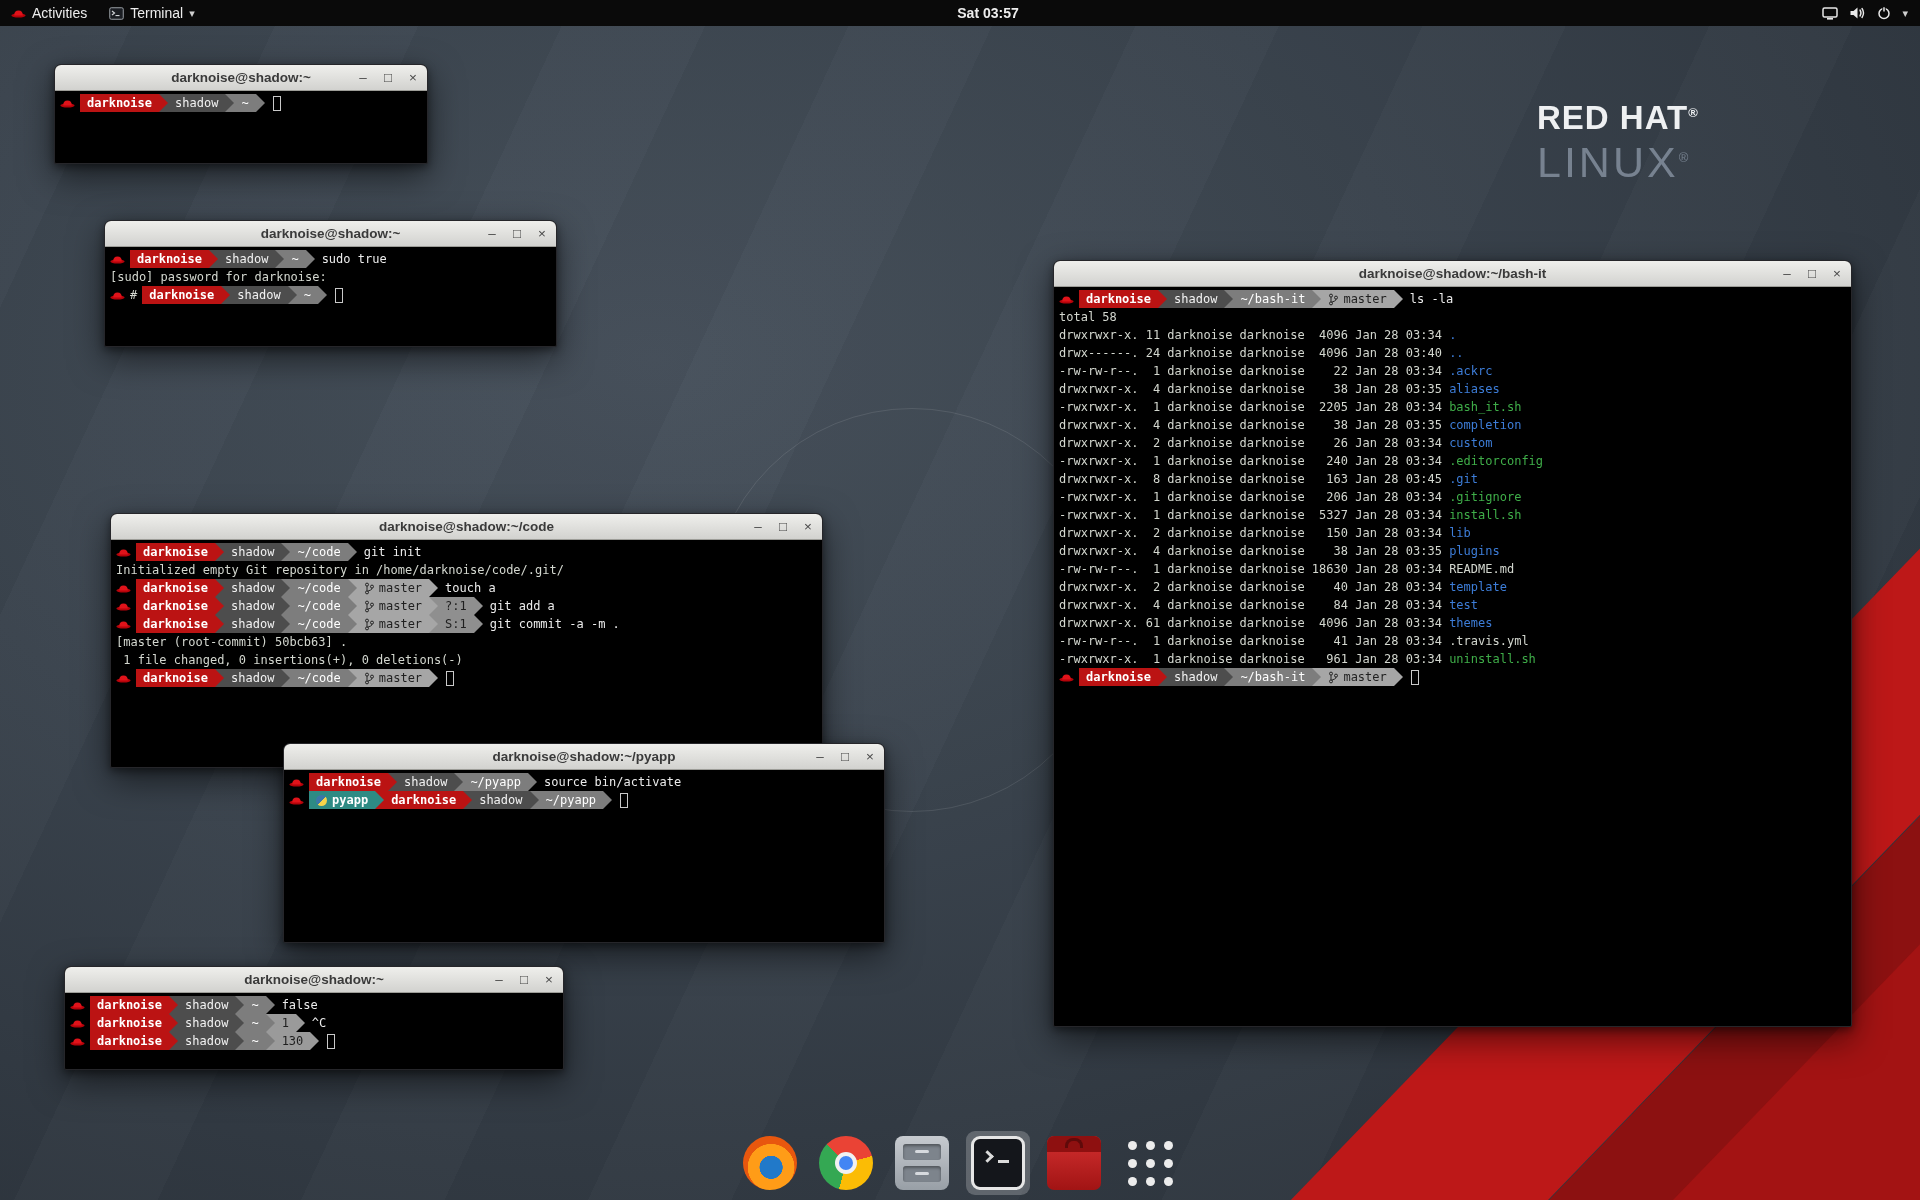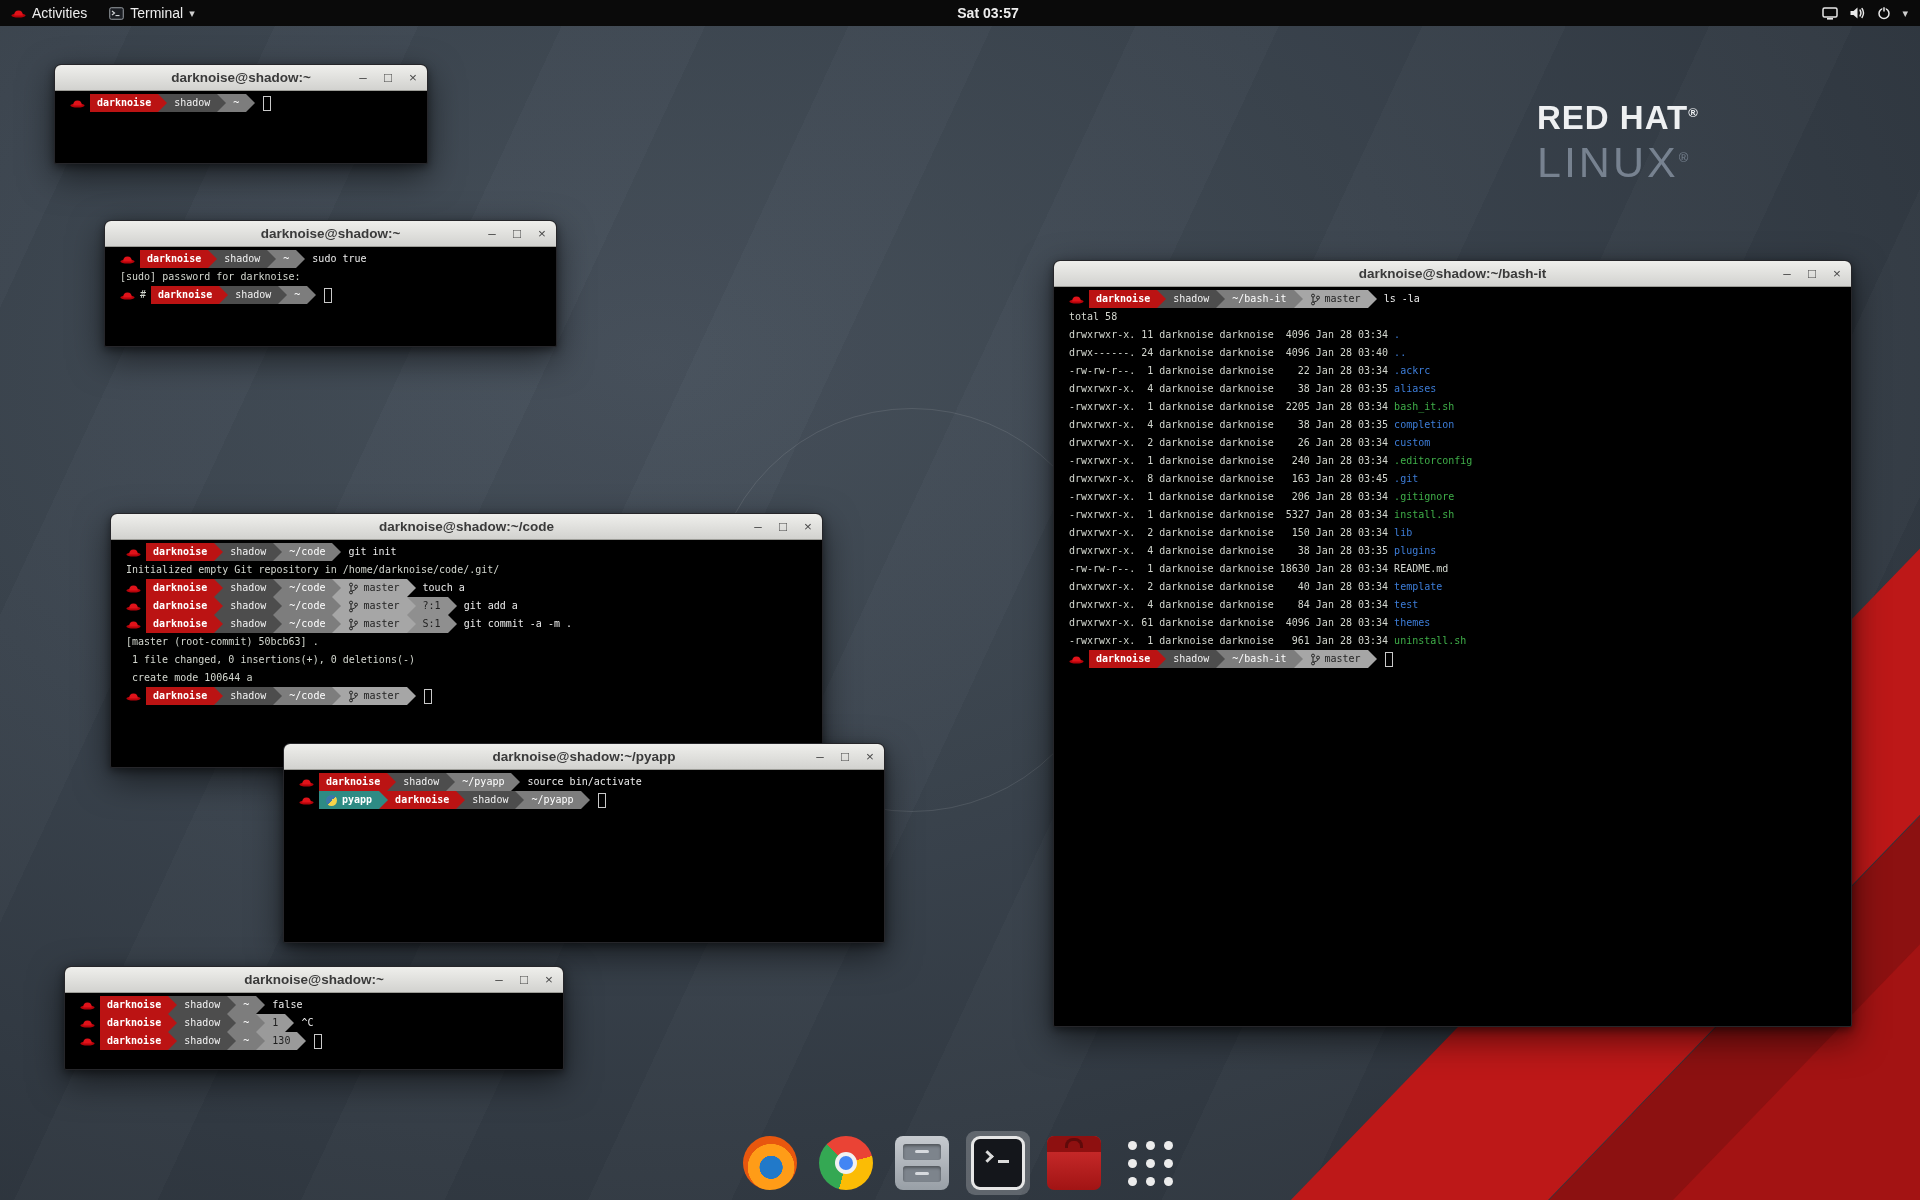--- a/index.html
+++ b/index.html
@@ -37,21 +37,21 @@
   
   #windows{position:absolute;inset:0;z-index:10;}
   .window{position:absolute;background:#000;border:1px solid #26262a;border-radius:7px 7px 2px 2px;
     box-shadow:0 12px 34px rgba(0,0,0,0.55),0 3px 9px rgba(0,0,0,0.45);}
   .titlebar{height:26px;background:linear-gradient(#efefec,#d2d2cf);border-bottom:1px solid #9d9d98;
     border-radius:6px 6px 0 0;position:relative;display:flex;align-items:center;justify-content:center;}
   .titlebar-title{font-size:13.5px;font-weight:bold;color:#3a3a3a;}
   .titlebar-buttons{position:absolute;right:7px;top:0;height:100%;display:flex;align-items:center;gap:11px;
     color:#474747;font-size:13.5px;}
   .tbtn{width:14px;text-align:center;line-height:14px;}
-  .term-body{padding:3px 15px;font-family:"DejaVu Sans Mono",monospace;font-size:10px;line-height:18px;color:#d3d7cf;}
+  .term-body{padding:3px 5px;font-family:"DejaVu Sans Mono",monospace;font-size:12px;line-height:18px;color:#d3d7cf;}
   .term-line{display:flex;align-items:center;height:18px;white-space:pre;}
   .tout{color:#d3d7cf;}
   .pseg{display:inline-flex;align-items:center;height:18px;padding:0 7px;gap:5px;}
   .psep{width:0;height:0;border-top:9px solid transparent;border-bottom:9px solid transparent;
     border-left:9px solid #000;flex:0 0 auto;}
   .pcmd{color:#ececec;margin-left:7px;}
   .cursor{display:inline-block;width:8px;height:15px;border:1px solid #c9c9c9;margin-left:8px;flex:0 0 auto;}
   .prompt-hat{display:inline-flex;margin-right:5px;flex:0 0 auto;}
   .prompt-prefix{color:#d3d7cf;margin-right:5px;}
   .ls-dir{color:#3d7dd8;}
@@ -226,21 +226,20 @@
               <ellipse cx="8" cy="7.6" rx="7.6" ry="2.2" fill="#b6030a"></ellipse>
               <path d="M3.4 7.6 Q3.4 2.2 8 2.2 Q12.6 2.2 12.6 7.6 Z" fill="#e0131a"></path>
             </svg></span><span class="pseg" style="background: rgb(187, 19, 19); color: rgb(255, 255, 255); font-weight: bold;"><span>darknoise</span></span><span class="psep" style="border-left-color: rgb(187, 19, 19); background: rgb(77, 77, 77);"></span><span class="pseg" style="background: rgb(77, 77, 77); color: rgb(242, 242, 242);"><span>shadow</span></span><span class="psep" style="border-left-color: rgb(77, 77, 77); background: rgb(125, 125, 125);"></span><span class="pseg" style="background: rgb(125, 125, 125); color: rgb(255, 255, 255);"><span>~/code</span></span><span class="psep" style="border-left-color: rgb(125, 125, 125); background: rgb(166, 166, 166);"></span><span class="pseg" style="background: rgb(166, 166, 166); color: rgb(31, 31, 31);"><span class="seg-ic"><svg width="10" height="13" viewBox="0 0 10 13">
                 <circle cx="3" cy="2.6" r="1.5" fill="none" stroke="#222" stroke-width="1"></circle>
                 <circle cx="3" cy="10.4" r="1.5" fill="none" stroke="#222" stroke-width="1"></circle>
                 <circle cx="8" cy="4.6" r="1.5" fill="none" stroke="#222" stroke-width="1"></circle>
                 <path d="M3 4.1 L3 8.9 M8 6.1 C8 8.4 5.2 8.2 3.6 9.3" fill="none" stroke="#222" stroke-width="1"></path>
               </svg></span><span>master</span></span><span class="psep" style="border-left-color: rgb(166, 166, 166); background: rgb(143, 143, 143);"></span><span class="pseg" style="background: rgb(143, 143, 143); color: rgb(31, 31, 31);"><span>S:1</span></span><span class="psep" style="border-left-color: rgb(143, 143, 143); background: transparent;"></span><span class="pcmd">git commit -a -m .</span></div>
         <div class="term-line"><span class="tout">[master (root-commit) 50bcb63] .</span></div>
         <div class="term-line"><span class="tout"> 1 file changed, 0 insertions(+), 0 deletions(-)</span></div>
-        <div class="term-line"><span class="tout"> create mode 100644 a</span></div>
         <div class="term-line"><span class="prompt-hat"><svg width="15" height="10" viewBox="0 0 16 10">
               <ellipse cx="8" cy="7.6" rx="7.6" ry="2.2" fill="#b6030a"></ellipse>
               <path d="M3.4 7.6 Q3.4 2.2 8 2.2 Q12.6 2.2 12.6 7.6 Z" fill="#e0131a"></path>
             </svg></span><span class="pseg" style="background: rgb(187, 19, 19); color: rgb(255, 255, 255); font-weight: bold;"><span>darknoise</span></span><span class="psep" style="border-left-color: rgb(187, 19, 19); background: rgb(77, 77, 77);"></span><span class="pseg" style="background: rgb(77, 77, 77); color: rgb(242, 242, 242);"><span>shadow</span></span><span class="psep" style="border-left-color: rgb(77, 77, 77); background: rgb(125, 125, 125);"></span><span class="pseg" style="background: rgb(125, 125, 125); color: rgb(255, 255, 255);"><span>~/code</span></span><span class="psep" style="border-left-color: rgb(125, 125, 125); background: rgb(166, 166, 166);"></span><span class="pseg" style="background: rgb(166, 166, 166); color: rgb(31, 31, 31);"><span class="seg-ic"><svg width="10" height="13" viewBox="0 0 10 13">
                 <circle cx="3" cy="2.6" r="1.5" fill="none" stroke="#222" stroke-width="1"></circle>
                 <circle cx="3" cy="10.4" r="1.5" fill="none" stroke="#222" stroke-width="1"></circle>
                 <circle cx="8" cy="4.6" r="1.5" fill="none" stroke="#222" stroke-width="1"></circle>
                 <path d="M3 4.1 L3 8.9 M8 6.1 C8 8.4 5.2 8.2 3.6 9.3" fill="none" stroke="#222" stroke-width="1"></path>
               </svg></span><span>master</span></span><span class="psep" style="border-left-color: rgb(166, 166, 166); background: transparent;"></span><span class="cursor"></span></div>
       </div>
@@ -319,20 +318,21 @@
         <div class="term-line"><span class="tout">-rwxrwxr-x.  1 darknoise darknoise   240 Jan 28 03:34 </span><span class="ls-exe">.editorconfig</span></div>
         <div class="term-line"><span class="tout">drwxrwxr-x.  8 darknoise darknoise   163 Jan 28 03:45 </span><span class="ls-dir">.git</span></div>
         <div class="term-line"><span class="tout">-rwxrwxr-x.  1 darknoise darknoise   206 Jan 28 03:34 </span><span class="ls-exe">.gitignore</span></div>
         <div class="term-line"><span class="tout">-rwxrwxr-x.  1 darknoise darknoise  5327 Jan 28 03:34 </span><span class="ls-exe">install.sh</span></div>
         <div class="term-line"><span class="tout">drwxrwxr-x.  2 darknoise darknoise   150 Jan 28 03:34 </span><span class="ls-dir">lib</span></div>
         <div class="term-line"><span class="tout">drwxrwxr-x.  4 darknoise darknoise    38 Jan 28 03:35 </span><span class="ls-dir">plugins</span></div>
         <div class="term-line"><span class="tout">-rw-rw-r--.  1 darknoise darknoise 18630 Jan 28 03:34 </span><span class="ls-def">README.md</span></div>
         <div class="term-line"><span class="tout">drwxrwxr-x.  2 darknoise darknoise    40 Jan 28 03:34 </span><span class="ls-dir">template</span></div>
         <div class="term-line"><span class="tout">drwxrwxr-x.  4 darknoise darknoise    84 Jan 28 03:34 </span><span class="ls-dir">test</span></div>
         <div class="term-line"><span class="tout">drwxrwxr-x. 61 darknoise darknoise  4096 Jan 28 03:34 </span><span class="ls-dir">themes</span></div>
+        <div class="term-line"><span class="tout">-rw-rw-r--.  1 darknoise darknoise    41 Jan 28 03:34 </span><span class="ls-def">.travis.yml</span></div>
         <div class="term-line"><span class="tout">-rwxrwxr-x.  1 darknoise darknoise   961 Jan 28 03:34 </span><span class="ls-exe">uninstall.sh</span></div>
         <div class="term-line"><span class="prompt-hat"><svg width="15" height="10" viewBox="0 0 16 10">
               <ellipse cx="8" cy="7.6" rx="7.6" ry="2.2" fill="#b6030a"></ellipse>
               <path d="M3.4 7.6 Q3.4 2.2 8 2.2 Q12.6 2.2 12.6 7.6 Z" fill="#e0131a"></path>
             </svg></span><span class="pseg" style="background: rgb(187, 19, 19); color: rgb(255, 255, 255); font-weight: bold;"><span>darknoise</span></span><span class="psep" style="border-left-color: rgb(187, 19, 19); background: rgb(77, 77, 77);"></span><span class="pseg" style="background: rgb(77, 77, 77); color: rgb(242, 242, 242);"><span>shadow</span></span><span class="psep" style="border-left-color: rgb(77, 77, 77); background: rgb(125, 125, 125);"></span><span class="pseg" style="background: rgb(125, 125, 125); color: rgb(255, 255, 255);"><span>~/bash-it</span></span><span class="psep" style="border-left-color: rgb(125, 125, 125); background: rgb(166, 166, 166);"></span><span class="pseg" style="background: rgb(166, 166, 166); color: rgb(31, 31, 31);"><span class="seg-ic"><svg width="10" height="13" viewBox="0 0 10 13">
                 <circle cx="3" cy="2.6" r="1.5" fill="none" stroke="#222" stroke-width="1"></circle>
                 <circle cx="3" cy="10.4" r="1.5" fill="none" stroke="#222" stroke-width="1"></circle>
                 <circle cx="8" cy="4.6" r="1.5" fill="none" stroke="#222" stroke-width="1"></circle>
                 <path d="M3 4.1 L3 8.9 M8 6.1 C8 8.4 5.2 8.2 3.6 9.3" fill="none" stroke="#222" stroke-width="1"></path>
               </svg></span><span>master</span></span><span class="psep" style="border-left-color: rgb(166, 166, 166); background: transparent;"></span><span class="cursor"></span></div>

